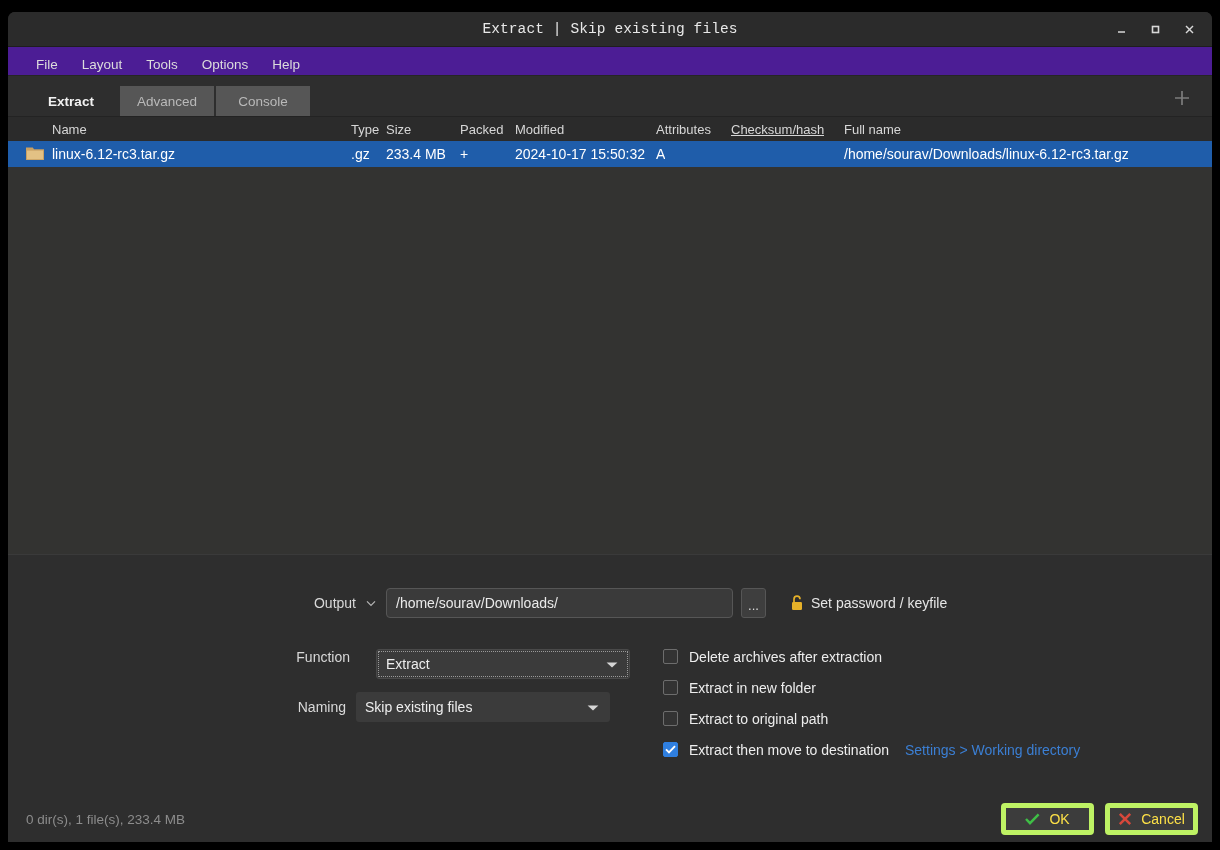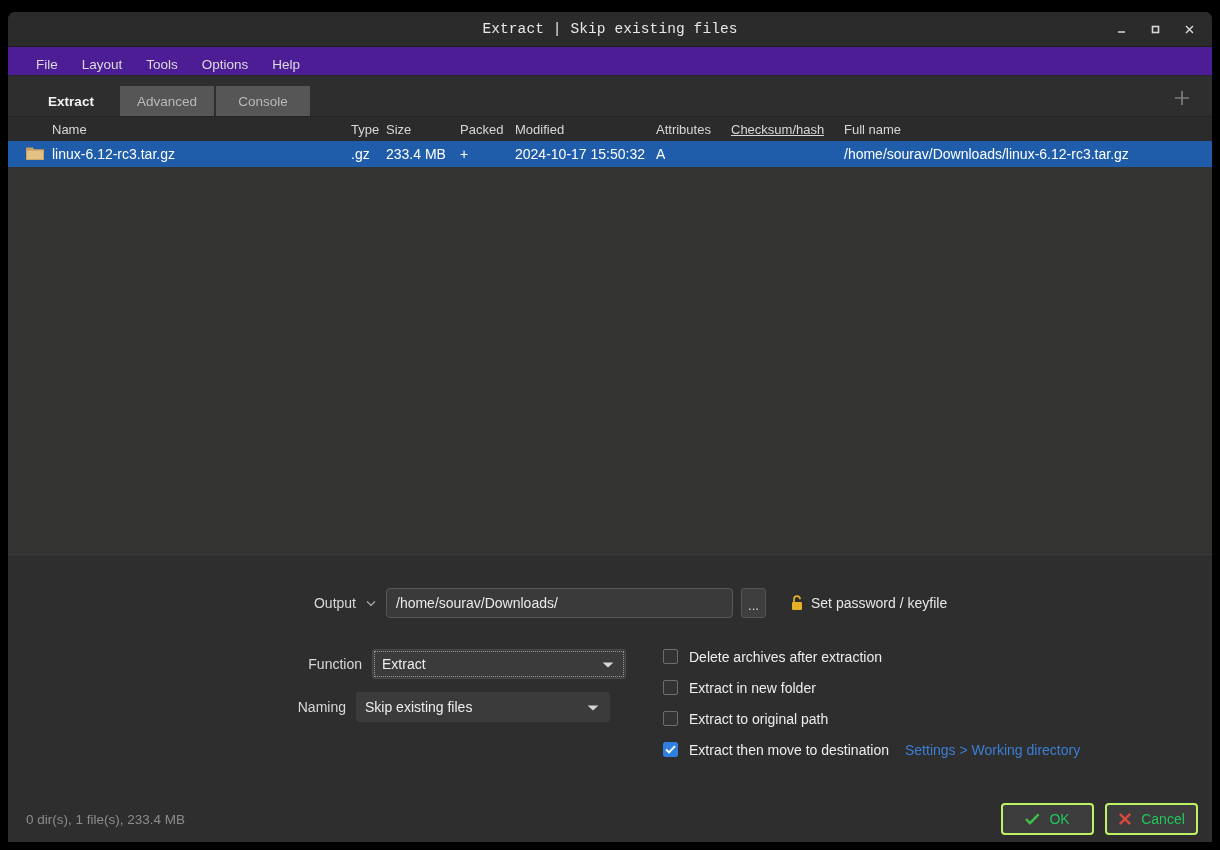--- a/index.html
+++ b/index.html
@@ -143,21 +143,21 @@
     color: #dcdcdc; font-size: 13px;
     display: flex; align-items: flex-end; justify-content: center;
     padding-bottom: 4px;
   }
   #pw-link {
     margin-left: 24px;
     display: flex; align-items: center;
     color: #e6e6e6; font-size: 14px;
   }
   #lock-icon { margin-right: 7px; display: flex; }
-  #row-function { position: absolute; left: 16px; top: 94px; display: flex; align-items: center; }
+  #row-function { position: absolute; left: 4px; top: 94px; display: flex; align-items: flex-start; gap: 16px; }
   #row-naming   { position: absolute; left: 0; top: 137px; display: flex; align-items: center; }
   #lbl-function, #lbl-naming { width: 338px; }
   .combo {
     margin-left: 10px;
     width: 254px; height: 30px;
     background: #3b3b3b;
     border-radius: 3px;
     color: #ededed; font-size: 14px;
     display: flex; align-items: center;
     padding: 0 8px 0 9px; position: relative;
@@ -180,23 +180,23 @@
     height: 46px; min-height: 46px;
     background: #2e2e2e;
     display: flex; align-items: center;
     padding: 0 14px 0 18px;
     position: relative;
   }
   #status-text { color: #8c8c8c; font-size: 13.5px; }
   #dlgbtns { position: absolute; right: 14px; top: 50%; transform: translateY(-50%); display: flex; }
   .dlgbtn {
     width: 93px; height: 32px; margin-left: 11px;
-    background: #3c3c3c; border: 2px solid #bef264; border-radius: 4px;
-    display: flex; align-items: center; justify-content: center;
-    color: #22c55e; font-size: 14px;
+    background: #3c3c3c; border: 5px solid #bef264; border-radius: 4px;
+    display: flex; align-items: center; justify-content: center;
+    color: #fde047; font-size: 14px;
   }
   .dlgbtn .g { margin-right: 9px; display: flex; }
 </style>
 </head>
 <body>
 
 <div id="window">
 
   <div id="titlebar">
     <div id="title-text">Extract | Skip existing files</div>

